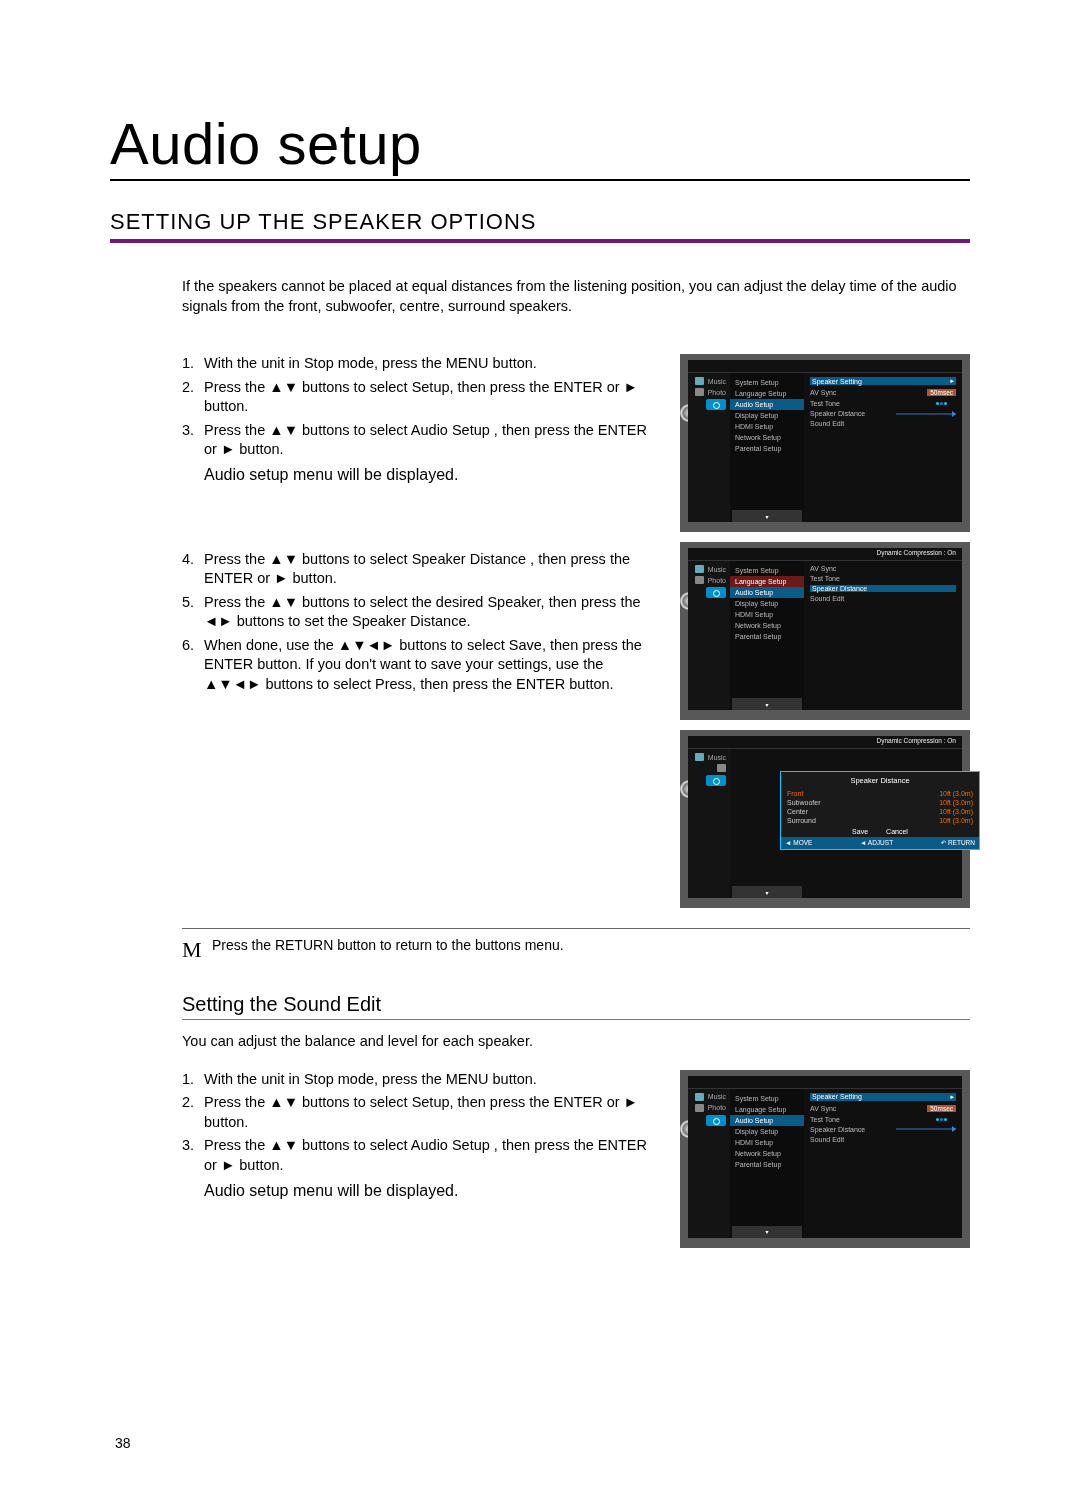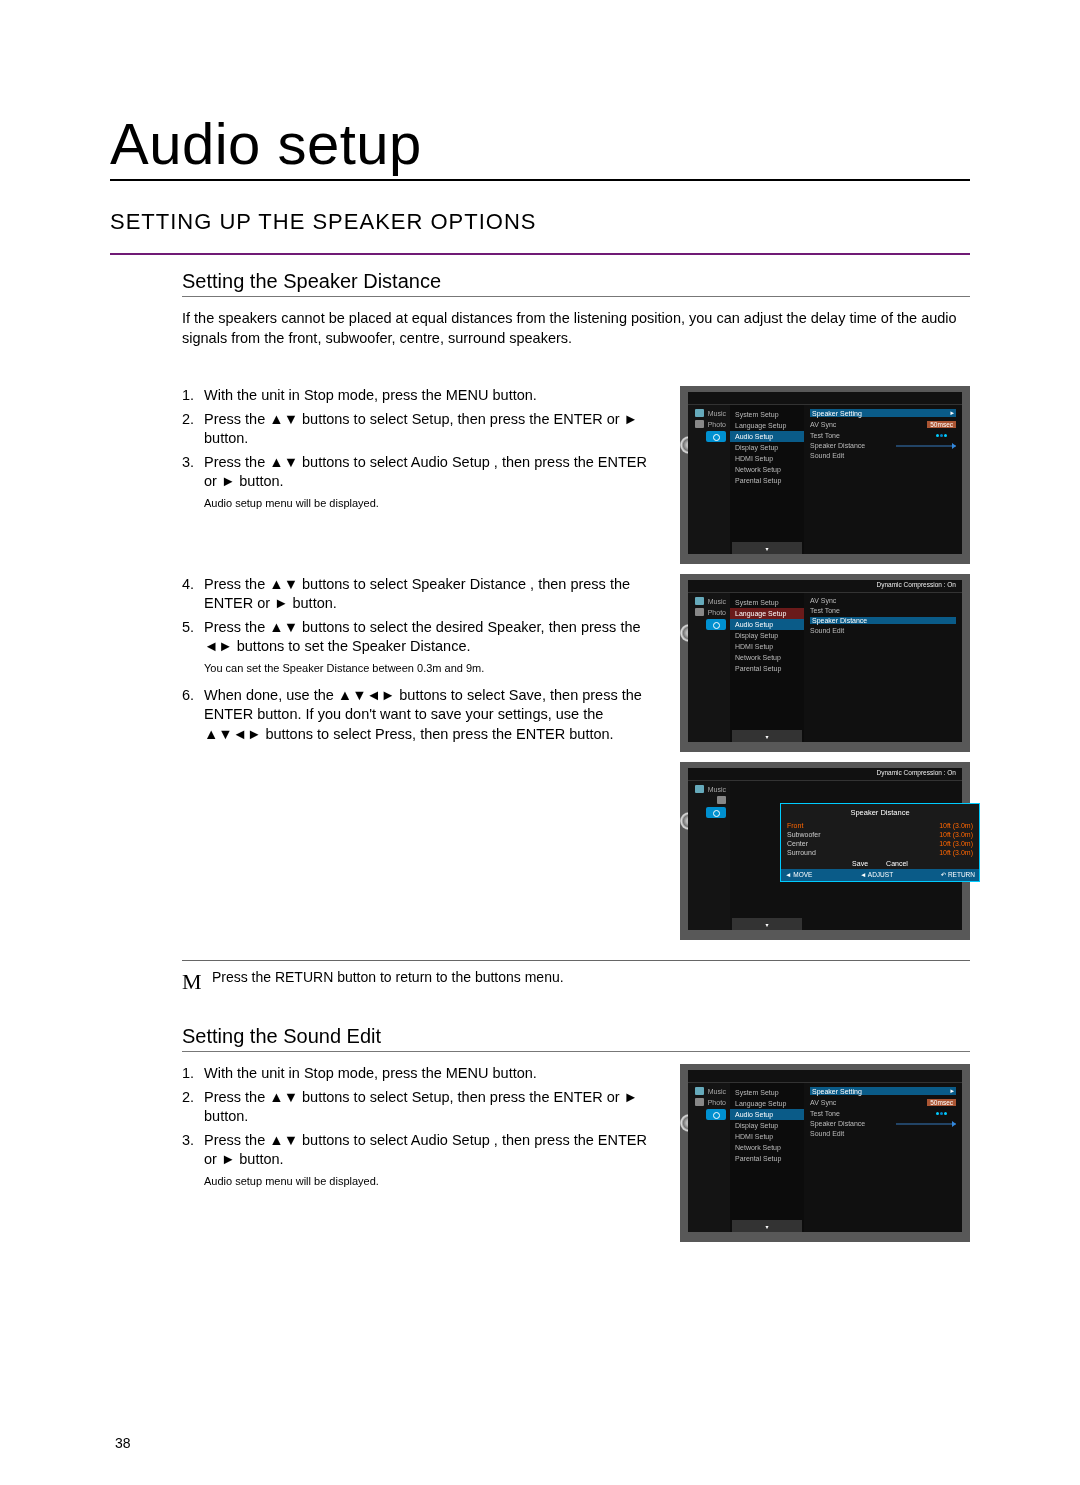--- a/index.html
+++ b/index.html
@@ -22,23 +22,23 @@
     font-size: 58px;
     font-weight: normal;
     border-bottom: 2px solid #000;
     padding-bottom: 2px;
     margin-bottom: 28px;
     letter-spacing: 0.5px;
   }
   .h2 {
     font-size: 22px;
     letter-spacing: 1px;
-    border-bottom: 2px solid #701a75;
-    padding-bottom: 18px;
-    margin-bottom: 15px;
+    border-bottom: 4px solid #701a75;
+    padding-bottom: 4px;
+    margin-bottom: 34px;
   }
   .h3 {
     font-size: 20px;
     border-bottom: 1px solid #777;
     padding-bottom: 3px;
     margin-left: 72px;
     margin-bottom: 12px;
   }
   .intro {
     font-size: 14.5px;
@@ -59,21 +59,21 @@
   .rightcol {
     flex: 0 0 290px;
     display: flex;
     flex-direction: column;
     gap: 10px;
   }
   .step { display: flex; margin-bottom: 4px; }
   .stepnum { min-width: 22px; }
   .steptxt { flex: 1; }
   .note {
-    font-size: 11px;
+    font-size: 16px;
     margin-left: 22px;
     margin-bottom: 10px;
   }
   .gapblock { height: 54px; }
   .sep {
     border-top: 1px solid #666;
     margin: 20px 0 8px 72px;
   }
   .notemark {
     display: inline-block;
@@ -185,21 +185,20 @@
   .dyn { position:absolute; top:0; left:0; right:0; height:10px; background:#111; color:#eee; font-size:6.5px; text-align:right; padding:1px 6px 0 0;}
   .shot3 .iconcol .iconrow:nth-child(2){color:#ddd;}
 </style>
 </head>
 <body>
 
 <div class="page">
   <div class="h1">Audio setup</div>
   <div class="h2">SETTING UP THE SPEAKER OPTIONS</div>
 
-  <div class="h3">Setting the Speaker Distance</div>
   <div class="intro">If the speakers cannot be placed at equal distances from the listening position, you can adjust the delay time of the audio signals from the front, subwoofer, centre, surround speakers.</div>
 
   <div class="columns">
     <div class="leftcol">
       <div class="step">
           <span class="stepnum">1.</span>
           <span class="steptxt">With the unit in Stop mode, press the MENU button.</span>
         </div>
       <div class="step">
           <span class="stepnum">2.</span>
@@ -214,21 +213,20 @@
       <div class="gapblock"></div>
 
       <div class="step">
           <span class="stepnum">4.</span>
           <span class="steptxt">Press the ▲▼ buttons to select Speaker Distance , then press the ENTER or ► button.</span>
         </div>
       <div class="step">
           <span class="stepnum">5.</span>
           <span class="steptxt">Press the ▲▼ buttons to select the desired Speaker, then press the ◄► buttons to set the Speaker Distance.</span>
         </div>
-      <div class="note">You can set the Speaker Distance between 0.3m and 9m.</div>
       <div class="step">
           <span class="stepnum">6.</span>
           <span class="steptxt">When done, use the ▲▼◄► buttons to select Save, then press the ENTER button.
 If you don't want to save your settings, use the ▲▼◄► buttons to select Press, then press the ENTER button.</span>
         </div>
     </div>
 
     <div class="rightcol">
 
       <div class="shot">
@@ -394,20 +392,21 @@
     </div>
   </div>
 
   <div class="sep"></div>
   <div class="noteline">
     <span class="notemark">M</span>
     <span class="noteline-txt">Press the RETURN button to return to the buttons menu.</span>
   </div>
 
   <div class="h3">Setting the Sound Edit</div>
+  <div class="intro" style="margin-bottom:18px">You can adjust the balance and level for each speaker.</div>
 
   <div class="columns">
     <div class="leftcol">
       <div class="step">
           <span class="stepnum">1.</span>
           <span class="steptxt">With the unit in Stop mode, press the MENU button.</span>
         </div>
       <div class="step">
           <span class="stepnum">2.</span>
           <span class="steptxt">Press the ▲▼ buttons to select Setup, then press the ENTER or ► button.</span>

